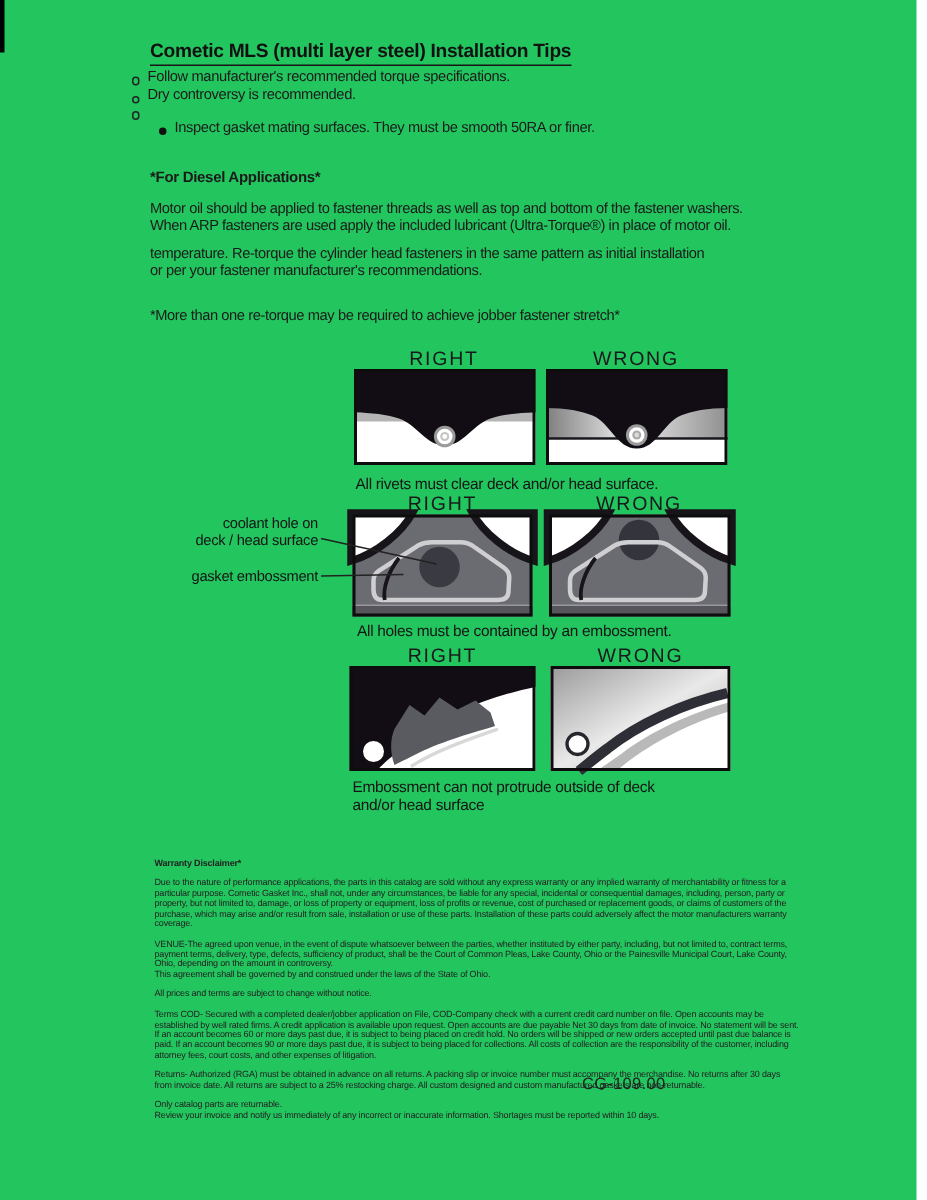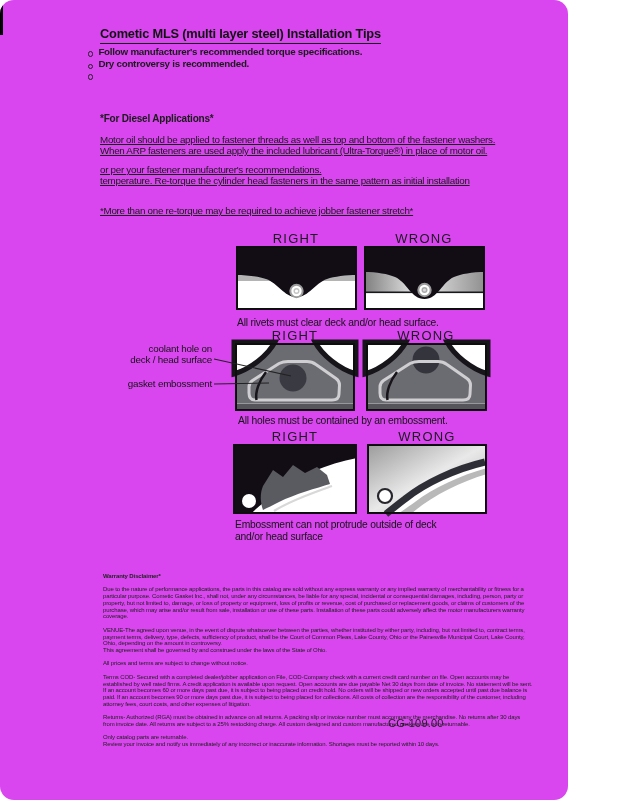--- a/index.html
+++ b/index.html
@@ -1,30 +1,30 @@
 <!DOCTYPE html>
 <html><head>
 <meta charset="utf-8">
 <style>
   html,body{margin:0;padding:0;background:#fff;}
-  .page{position:relative;width:568px;height:800px;background:#d946ef;overflow:hidden;
-        font-family:"Liberation Sans",sans-serif;color:#1a1a1a;border-radius:14px;}
+  .page{position:relative;width:611px;height:800px;background:#22c55e;overflow:hidden;
+        font-family:"Liberation Sans",sans-serif;color:#1a1a1a;}
   .corner-mark{position:absolute;left:0;top:0;width:3px;height:35px;background:#000;}
   .title{position:absolute;left:100px;top:26px;margin:0;font-size:12.8px;font-weight:bold;
          letter-spacing:-0.2px;color:#111;}
   .title span{display:inline-block;border-bottom:1.8px solid #151515;padding-bottom:1.5px;}
   .bullets{position:absolute;left:88px;top:46px;width:470px;}
-  .b-row{display:flex;align-items:center;line-height:12.4px;font-size:9.8px;letter-spacing:-0.25px;font-weight:bold;}
+  .b-row{display:flex;align-items:center;line-height:12.4px;font-size:9.8px;letter-spacing:-0.25px;}
   .b-row.sub{margin-left:18px;}
   .b-dot{flex:0 0 auto;width:3.4px;height:3.4px;border:1px solid #222;border-radius:50%;
          margin:3.6px 5px 0 0;}
   .b-dot.filled{background:#111;border-color:#111;}
   .h2{position:absolute;left:100px;top:113px;margin:0;font-size:10px;font-weight:bold;letter-spacing:-0.2px;}
   .para{position:absolute;left:100px;margin:0;font-size:9.8px;line-height:11.2px;letter-spacing:-0.28px;
-        white-space:nowrap;text-decoration:underline;}
+        white-space:nowrap;}
   .p1{top:134px;} .p2{top:164px;} .note{top:205px;}
   .figure{position:absolute;left:100px;top:228px;}
   .hdr{font-family:"Liberation Sans",sans-serif;font-size:13px;letter-spacing:1.2px;fill:#19191c;}
   .cap{font-family:"Liberation Sans",sans-serif;font-size:10.3px;letter-spacing:-0.2px;fill:#141414;}
   .lbl{font-family:"Liberation Sans",sans-serif;font-size:9.8px;letter-spacing:-0.2px;fill:#141414;}
   .disclaimer{position:absolute;left:103px;top:573px;width:430px;font-size:6px;line-height:6.8px;
               letter-spacing:-0.12px;color:#222;}
   .disclaimer h3{margin:0 0 6.5px 0;font-size:6px;font-weight:bold;}
   .disclaimer p{margin:0 0 6.5px 0;}
   .disclaimer p.tight{margin:0;}
@@ -45,31 +45,35 @@
       <span class="b-dot"></span>
       <span>Follow manufacturer's recommended torque specifications.</span>
     </div>
     <div class="b-row">
       <span class="b-dot"></span>
       <span>Dry controversy is recommended.</span>
     </div>
     <div class="b-row">
       <span class="b-dot"></span>
     </div>
+    <div class="b-row sub">
+      <span class="b-dot filled"></span>
+      <span>Inspect gasket mating surfaces.  They must be smooth 50RA or finer.</span>
+    </div>
   </div>
 
   <h2 class="h2">*For Diesel Applications*</h2>
 
   <div class="para p1">
     <div>Motor oil should be applied to fastener threads as well as top and bottom of the fastener washers.</div>
     <div>When ARP fasteners are used apply the included lubricant (Ultra-Torque®) in place of motor oil.</div>
   </div>
   <div class="para p2">
+    <div>temperature. Re-torque the cylinder head fasteners in the same pattern as initial installation</div>
     <div>or per your fastener manufacturer's recommendations.</div>
-    <div>temperature. Re-torque the cylinder head fasteners in the same pattern as initial installation</div>
   </div>
   <div class="para note">*More than one re-torque may be required to achieve jobber fastener stretch*</div>
 
   <svg class="figure" width="420" height="320" viewBox="0 0 420 320">
     <defs>
       <linearGradient id="g1" x1="0" y1="0" x2="1" y2="0">
         <stop offset="0" stop-color="#7e7e7e"></stop>
           <stop offset="0.45" stop-color="#ececec"></stop>
           <stop offset="1" stop-color="#8f8f8f"></stop>
       </linearGradient>

